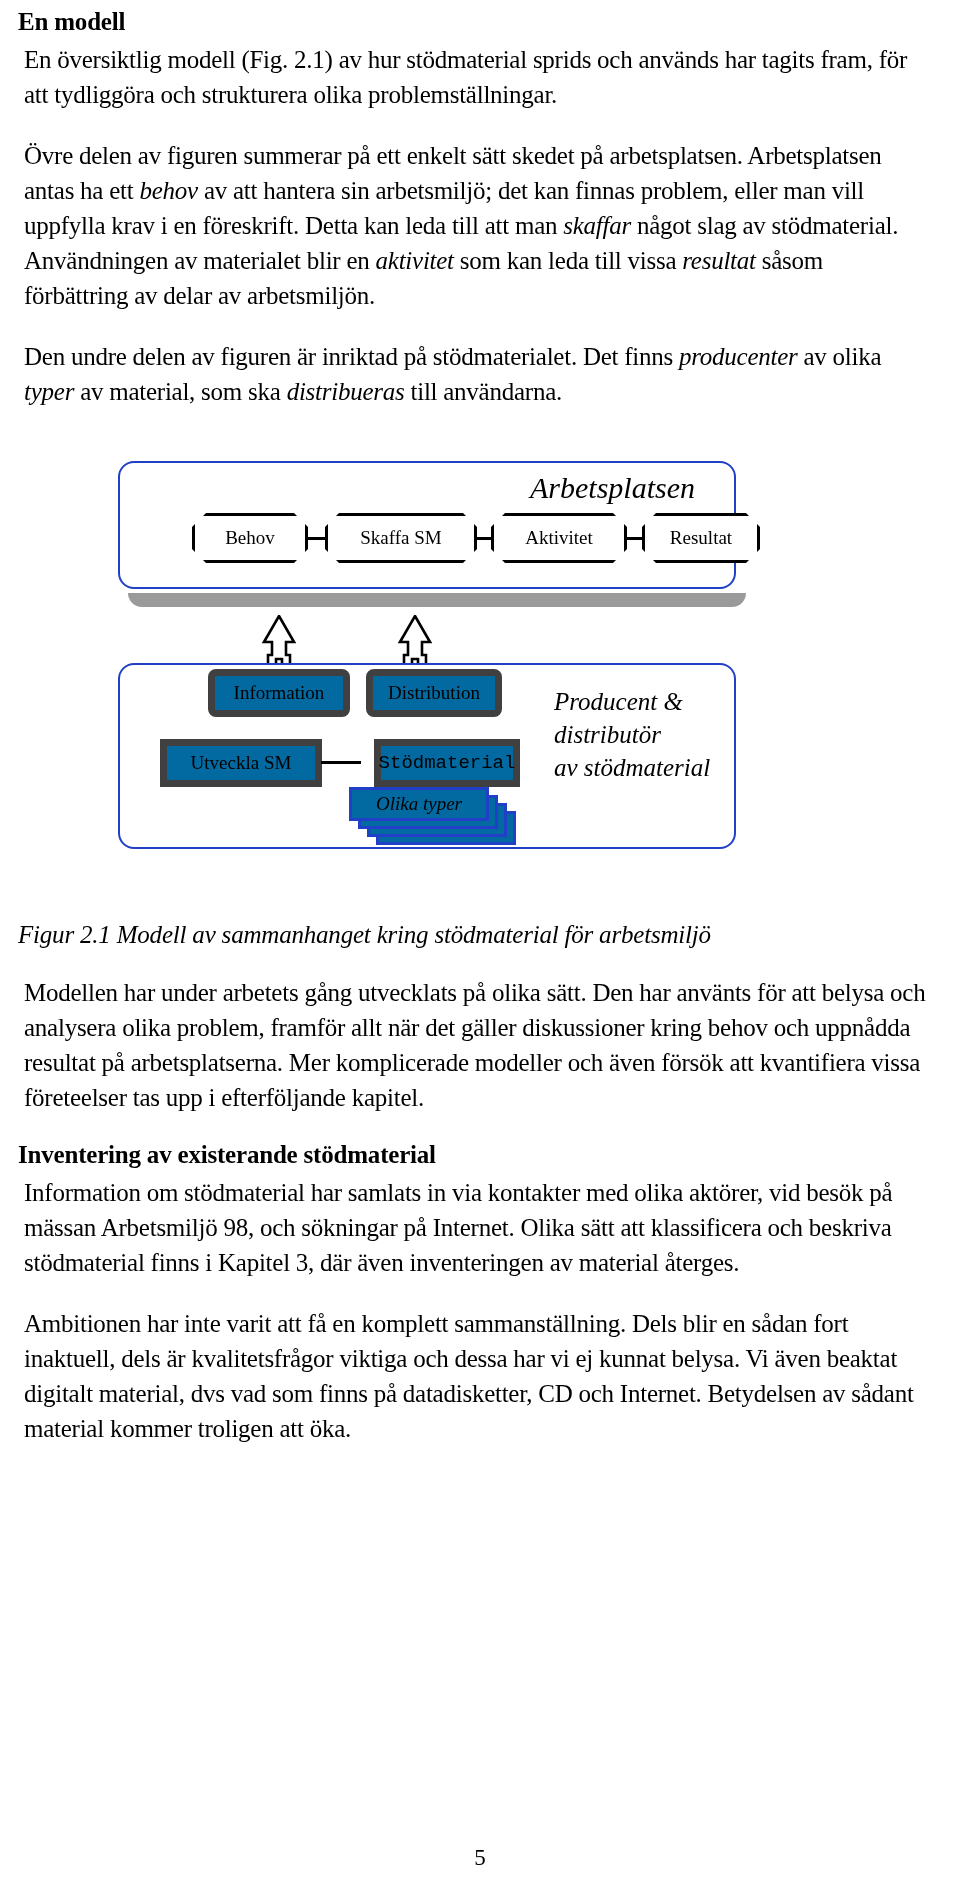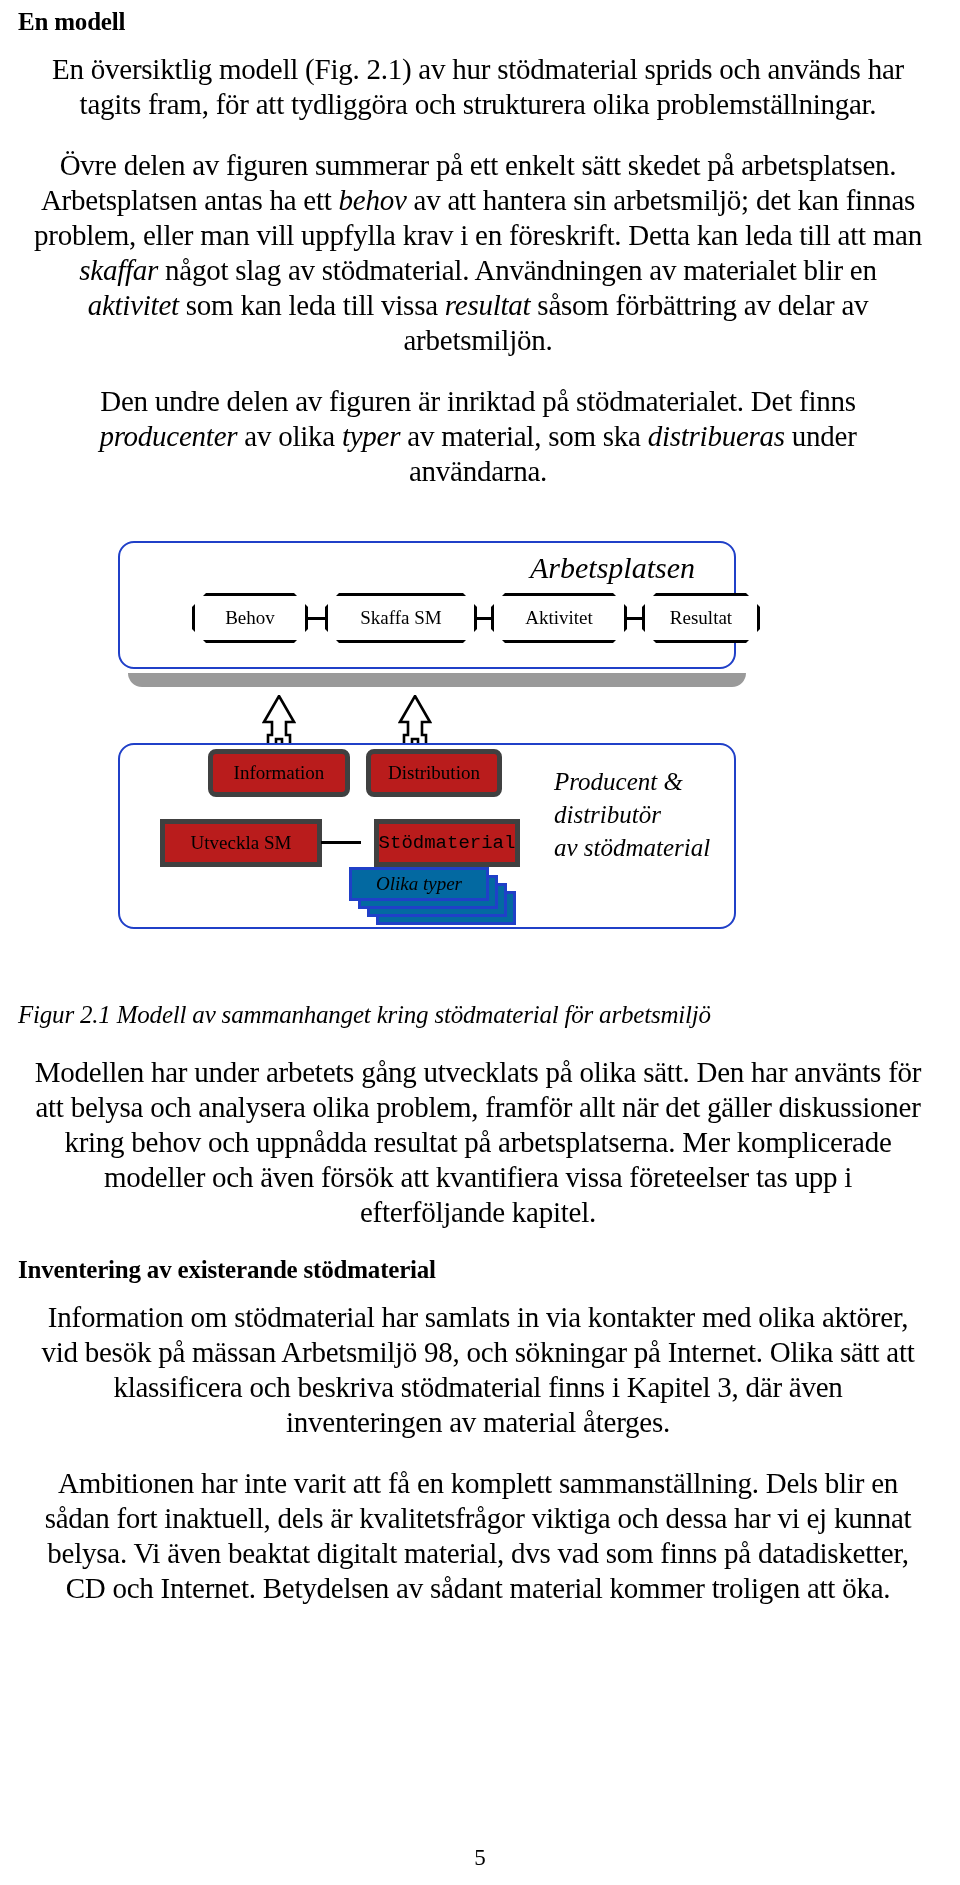--- a/index.html
+++ b/index.html
@@ -24,24 +24,24 @@
   }
 
   h2.section-head {
     font-size: 25px;
     font-weight: bold;
     margin: 0 0 2px 0;
     letter-spacing: -0.2px;
   }
 
   p.body {
-    font-size: 29px;
+    font-size: 25px;
     line-height: 35px;
-    margin: 16px;
-    text-align: center;
+    margin: 6px;
+    text-align: left;
     letter-spacing: -0.25px;
   }
   p.gap { margin-top: 26px; }
 
   i { font-style: italic; }
 
   
   .figure {
     position: relative;
     width: 920px;
@@ -121,22 +121,22 @@
     top: 172px;
     width: 34px;
     height: 56px;
   }
   .arrow-1 { left: 244px; }
   .arrow-2 { left: 380px; }
 
   
   .rbox {
     position: absolute;
-    border: 5px solid #404040;
-    background: #b91c1c;
+    border: 7px solid #404040;
+    background: #0369a1;
     box-sizing: border-box;
     display: flex;
     align-items: center;
     justify-content: center;
     font-size: 19px;
     white-space: nowrap;
   }
   .box-information { left: 190px; top: 226px; width: 142px; height: 48px; border-radius: 8px; }
   .box-distribution{ left: 348px; top: 226px; width: 136px; height: 48px; border-radius: 8px; }
   .box-utveckla    { left: 142px; top: 296px; width: 162px; height: 48px; }
@@ -188,21 +188,21 @@
 <body>
 
 <div class="page">
 
   <h2 class="section-head">En modell</h2>
 
   <p class="body"><span>En översiktlig modell (Fig. 2.1) av hur stödmaterial sprids och används har tagits fram, för att tydliggöra och strukturera olika problemställningar.</span></p>
 
   <p class="body gap"><span>Övre delen av figuren summerar på ett enkelt sätt skedet på arbetsplatsen. Arbetsplatsen antas ha ett </span><i>behov</i><span> av att hantera sin arbetsmiljö; det kan finnas problem, eller man vill uppfylla krav i en föreskrift. Detta kan leda till att man </span><i>skaffar</i><span> något slag av stödmaterial. Användningen av materialet blir en </span><i>aktivitet</i><span> som kan leda till vissa </span><i>resultat</i><span> såsom förbättring av delar av arbetsmiljön.</span></p>
 
-  <p class="body gap"><span>Den undre delen av figuren är inriktad på stödmaterialet. Det finns </span><i>producenter</i><span> av olika </span><i>typer</i><span> av material, som ska </span><i>distribueras</i><span> under användarna.</span></p>
+  <p class="body gap"><span>Den undre delen av figuren är inriktad på stödmaterialet. Det finns </span><i>producenter</i><span> av olika </span><i>typer</i><span> av material, som ska </span><i>distribueras</i><span> till användarna.</span></p>
 
   <div class="figure">
 
     <div class="panel-shadow shadow-top"></div>
 
     <div class="panel panel-top"></div>
     <div class="fig-label lbl-arbetsplatsen">Arbetsplatsen</div>
 
     <div class="oct-link link-1"></div>
     <div class="oct-link link-2"></div>

